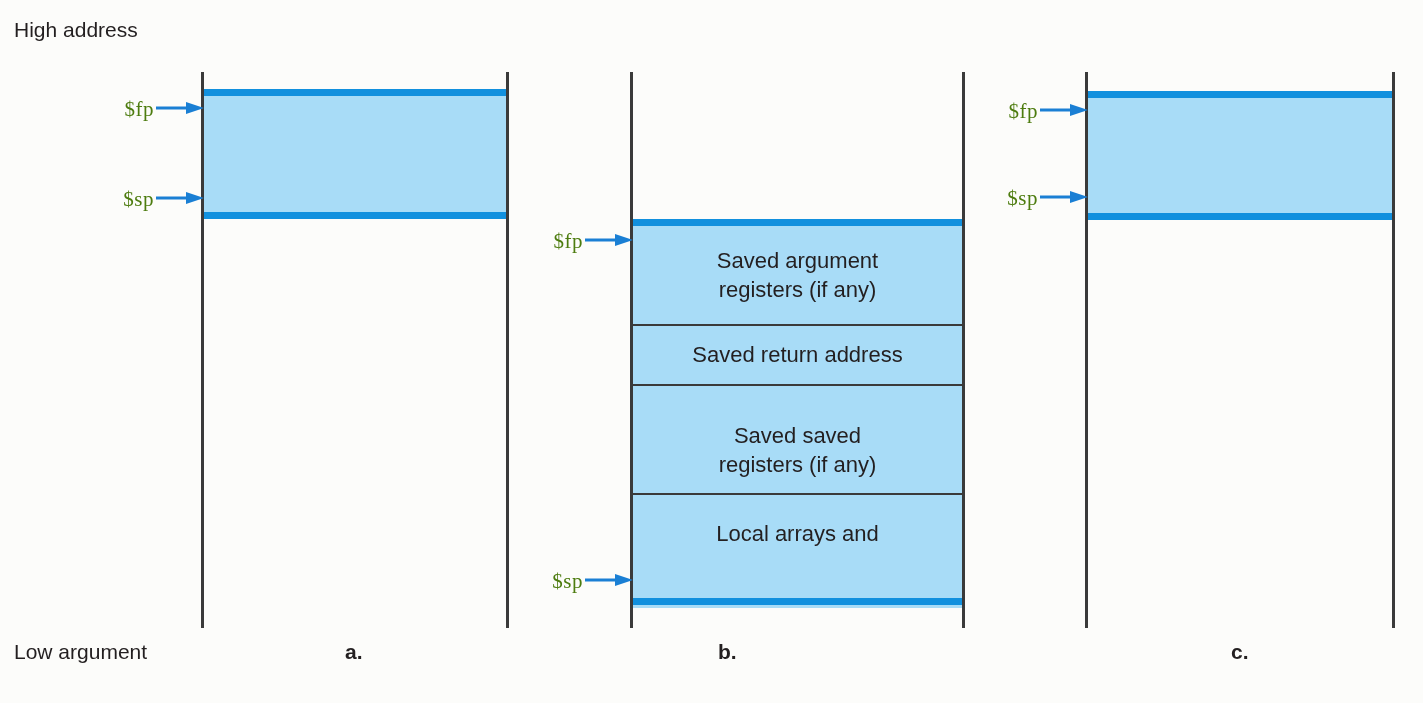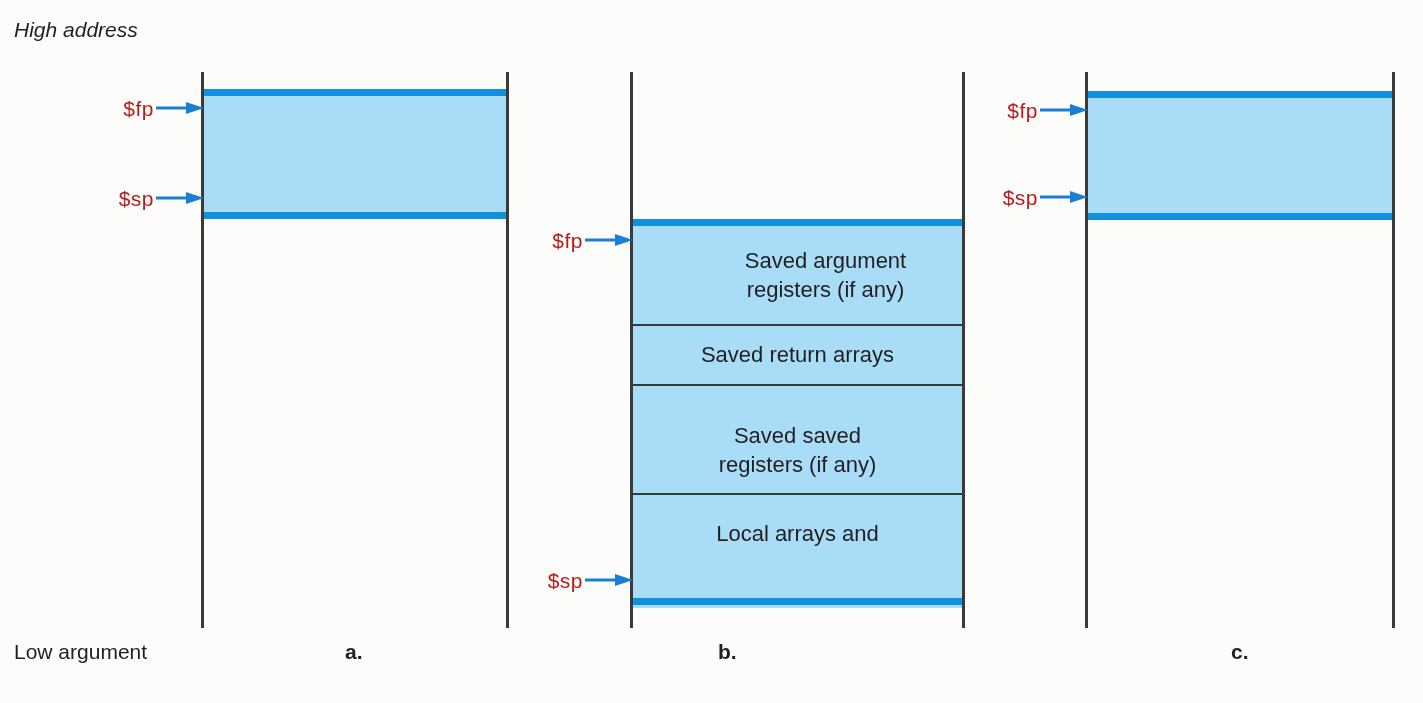--- a/index.html
+++ b/index.html
@@ -23,22 +23,22 @@
     position:absolute;
     font-size:21px;
     font-weight:bold;
     color:#231f20;
     white-space:nowrap;
     font-family:"Liberation Sans","DejaVu Sans",sans-serif;
   }
   .reg-label{
     position:absolute;
     font-size:21px;
-    color:#b91c1c;
-    font-family:Liberation Sans, sans-serif;
+    color:#4d7c0f;
+    font-family:Liberation Serif, serif;
     letter-spacing:0.5px;
     white-space:nowrap;
     text-align:right;
   }
 
   
   .vline{
     position:absolute;
     width:3px;
     background:#3a3a3a;
@@ -76,21 +76,21 @@
     position:absolute;
     height:14px;
   }
   .arrow svg{display:block;}
 </style>
 </head>
 <body>
 
 <div id="stage">
 
-  <div class="addr-label" style="left:14px;top:18px;font-style:italic;">High address</div>
+  <div class="addr-label" style="left:14px;top:18px;">High address</div>
 
   <div class="addr-label" style="left:14px;top:640px;">Low argument</div>
 
   <div>
 
     <div class="vline" style="left:201px;top:72px;height:556px;"></div>
     <div class="vline" style="left:506px;top:72px;height:556px;"></div>
 
     <div class="fill" style="left:204px;top:89px;width:302px;height:129px;"></div>
 
@@ -125,30 +125,30 @@
     <div class="fill" style="left:633px;top:219px;width:329px;height:389px;"></div>
 
     <div class="accent" style="left:633px;top:219px;width:329px;"></div>
 
     <div class="divider" style="left:633px;top:324px;width:329px;"></div>
     <div class="divider" style="left:633px;top:384px;width:329px;"></div>
     <div class="divider" style="left:633px;top:493px;width:329px;"></div>
 
     <div class="accent" style="left:633px;top:598px;width:329px;"></div>
 
-    <div class="slot" style="left:633px;top:226px;width:329px;height:98px;margin-left:28px;">
+    <div class="slot" style="left:633px;top:226px;width:329px;height:98px;">
       <div>
         <div>Saved argument</div>
         <div>registers (if any)</div>
       </div>
     </div>
 
     <div class="slot" style="left:633px;top:324px;width:329px;height:60px;">
       <div>
-        <div>Saved return arrays</div>
+        <div>Saved return address</div>
       </div>
     </div>
 
     <div class="slot" style="left:633px;top:384px;width:329px;height:132px;">
       <div>
         <div>Saved saved</div>
         <div>registers (if any)</div>
       </div>
     </div>
 

